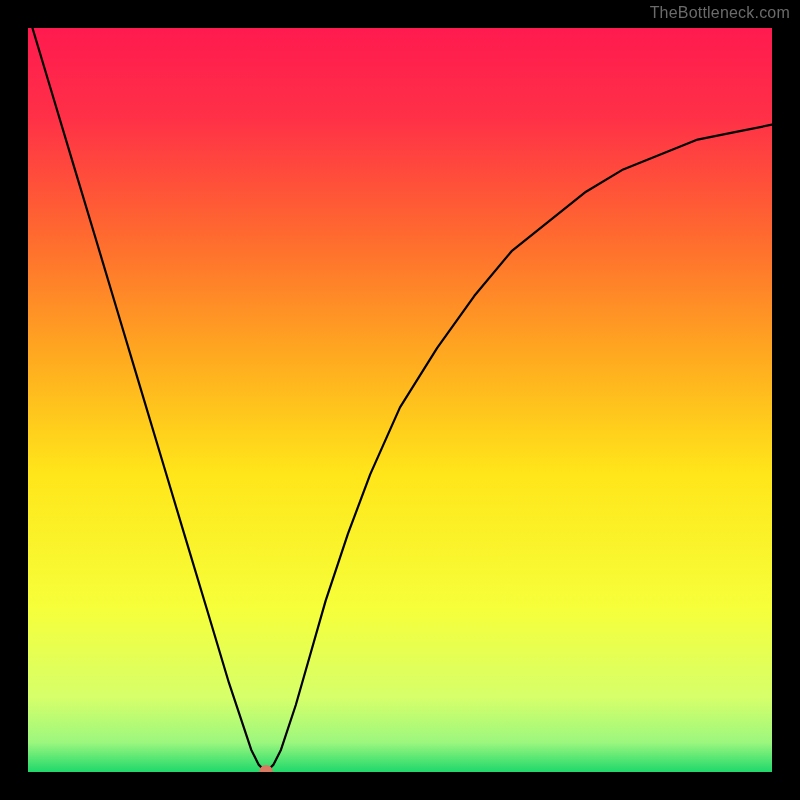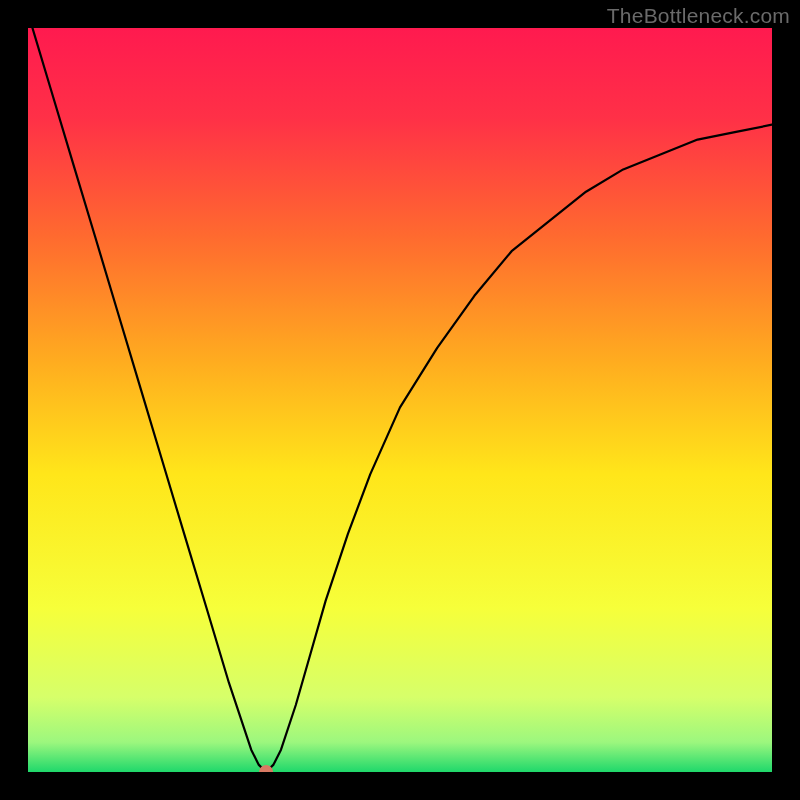--- a/index.html
+++ b/index.html
@@ -24,21 +24,21 @@
     left: 0;
     top: 0;
     width: 744px;
     height: 744px;
   }
   .watermark {
     position: absolute;
     top: 4px;
     right: 10px;
     color: #6a6a6a;
-    font-size: 21px;
+    font-size: 16px;
     font-weight: 500;
     letter-spacing: 0.2px;
     user-select: none;
   }
   svg { display: block; }
 </style>
 </head>
 <body>
 
 <div class="frame">

